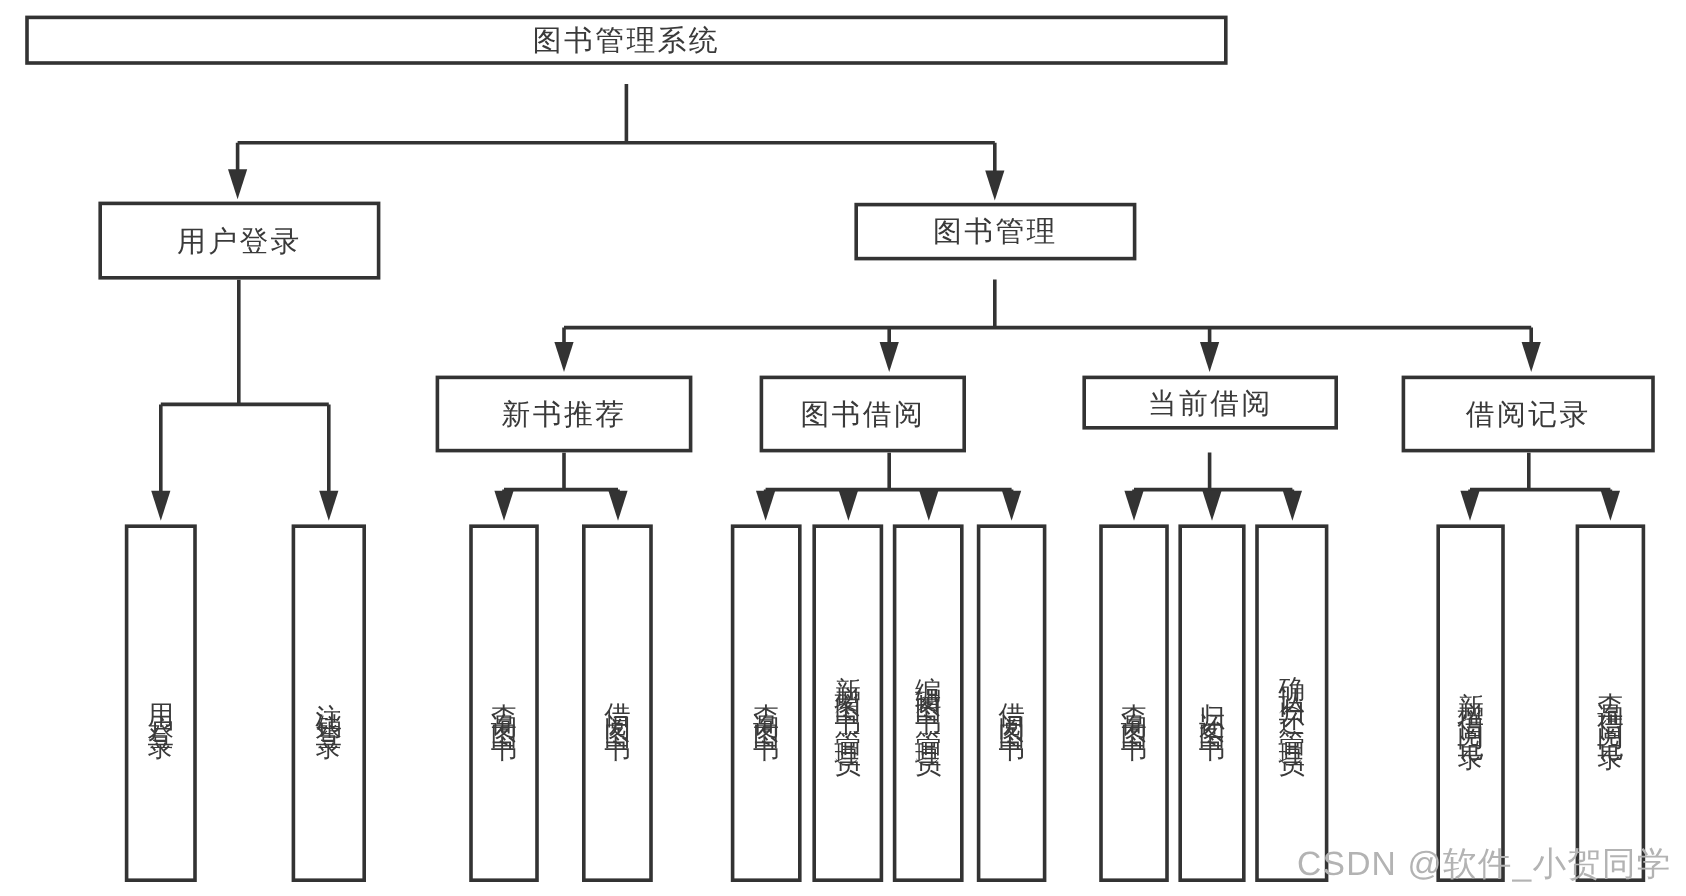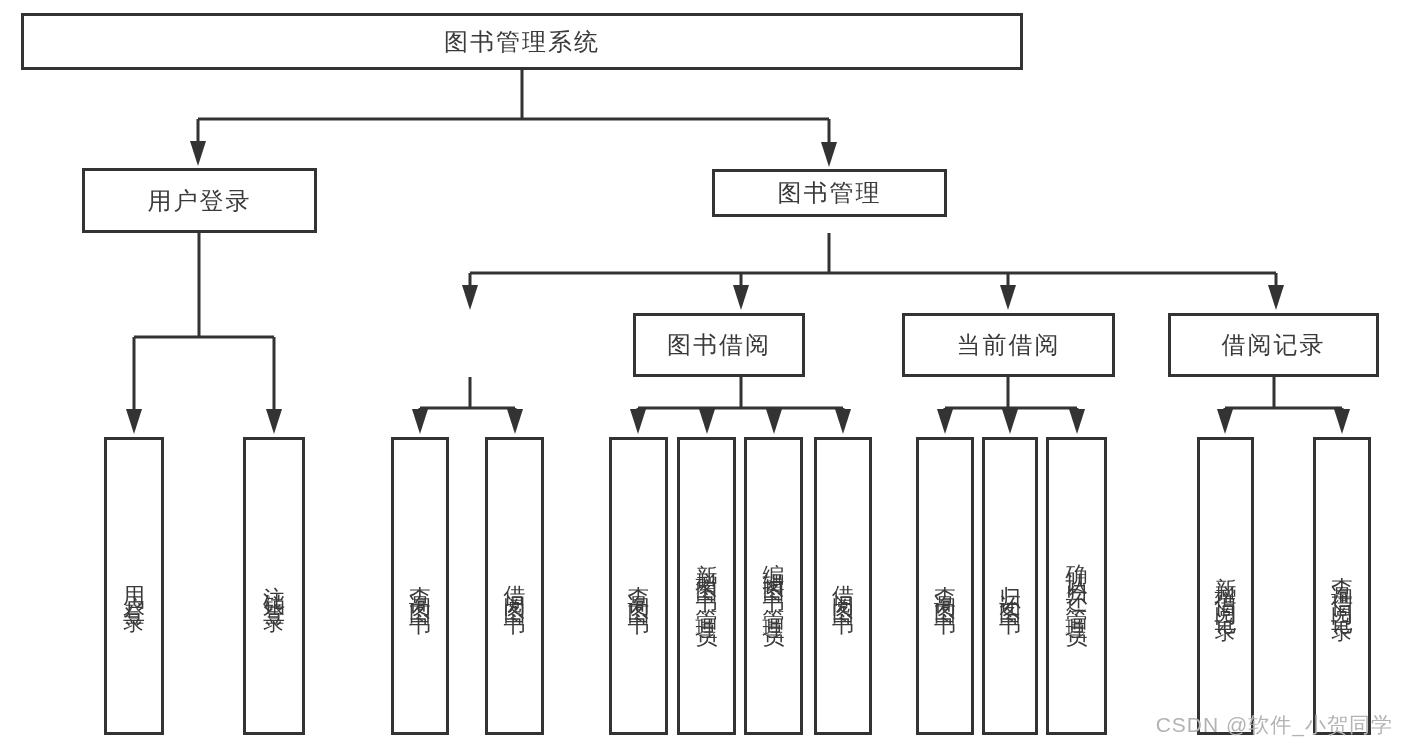--- a/index.html
+++ b/index.html
@@ -33,21 +33,21 @@
     text-orientation:mixed;
     font-size:22px;
     letter-spacing:9px;
     line-height:1;
     color:#3a3a3a;
   }
   .watermark{
     position:absolute;
     right:12px;
     bottom:8px;
-    font-size:21px;
+    font-size:28px;
     color:#b3b3b3;
     letter-spacing:1px;
     z-index:3;
     white-space:nowrap;
   }
 </style>
 </head>
 <body>
 
 <div class="canvas">
@@ -78,35 +78,38 @@
       <path d="M766 409 L782 409 L774 434 Z"></path>
       <path d="M835 409 L851 409 L843 434 Z"></path>
       <path d="M937 409 L953 409 L945 434 Z"></path>
       <path d="M1002 409 L1018 409 L1010 434 Z"></path>
       <path d="M1069 409 L1085 409 L1077 434 Z"></path>
       <path d="M1217 409 L1233 409 L1225 434 Z"></path>
       <path d="M1334 409 L1350 409 L1342 434 Z"></path>
     </g>
   </svg>
 
-  <div class="node" style="left:21px;top:13px;width:1002px;height:57px">
+  <div class="node" style="left:21px;top:13px;width:1002px;height:41px">
     <span class="htext">图书管理系统</span>
   </div>
 
   <div class="node" style="left:82px;top:168px;width:235px;height:65px">
     <span class="htext">用户登录</span>
   </div>
   <div class="node" style="left:712px;top:169px;width:235px;height:48px">
     <span class="htext">图书管理</span>
   </div>
 
+  <div class="node" style="left:363px;top:313px;width:214px;height:64px">
+    <span class="htext">新书推荐</span>
+  </div>
   <div class="node" style="left:633px;top:313px;width:172px;height:64px">
     <span class="htext">图书借阅</span>
   </div>
-  <div class="node" style="left:902px;top:313px;width:213px;height:64px">
+  <div class="node" style="left:902px;top:313px;width:213px;height:45px">
     <span class="htext">当前借阅</span>
   </div>
   <div class="node" style="left:1168px;top:313px;width:211px;height:64px">
     <span class="htext">借阅记录</span>
   </div>
 
   <div class="node" style="left:104px;top:437px;width:60px;height:298px">
     <span class="vtext">用户登录</span>
   </div>
   <div class="node" style="left:243px;top:437px;width:62px;height:298px">

